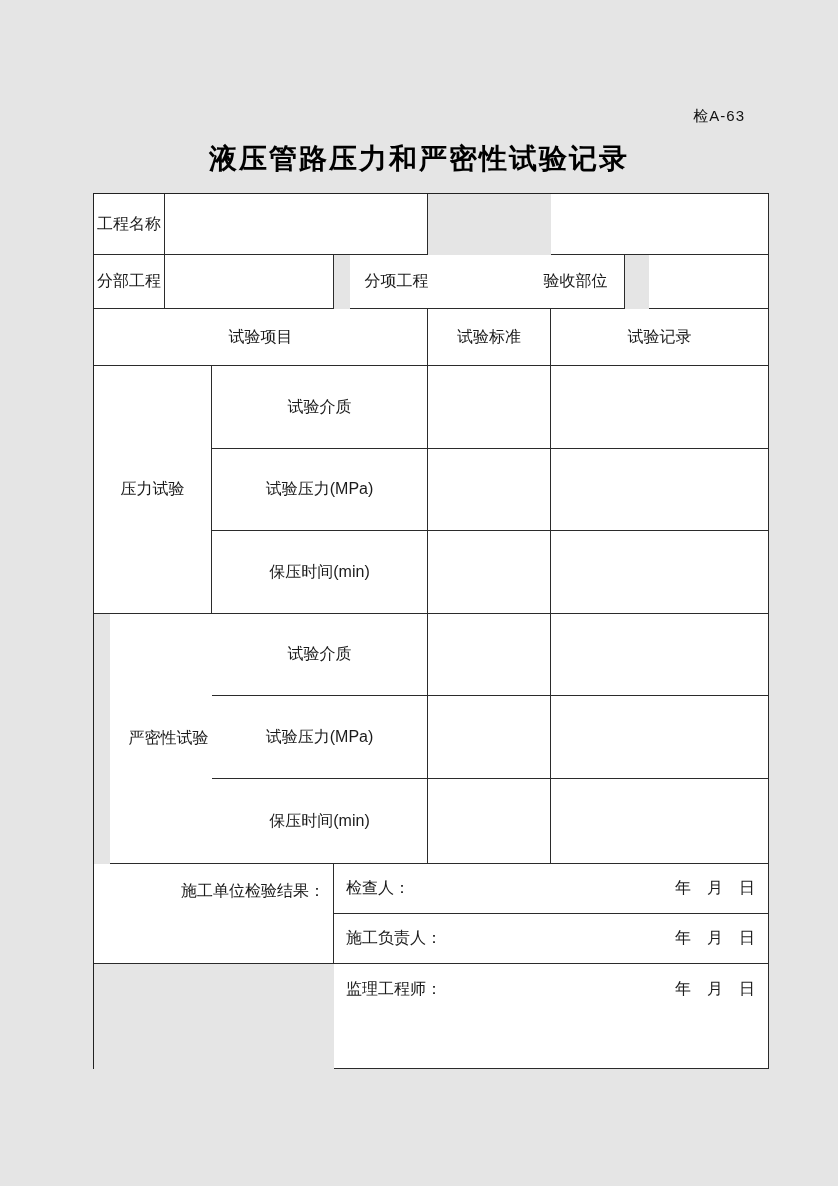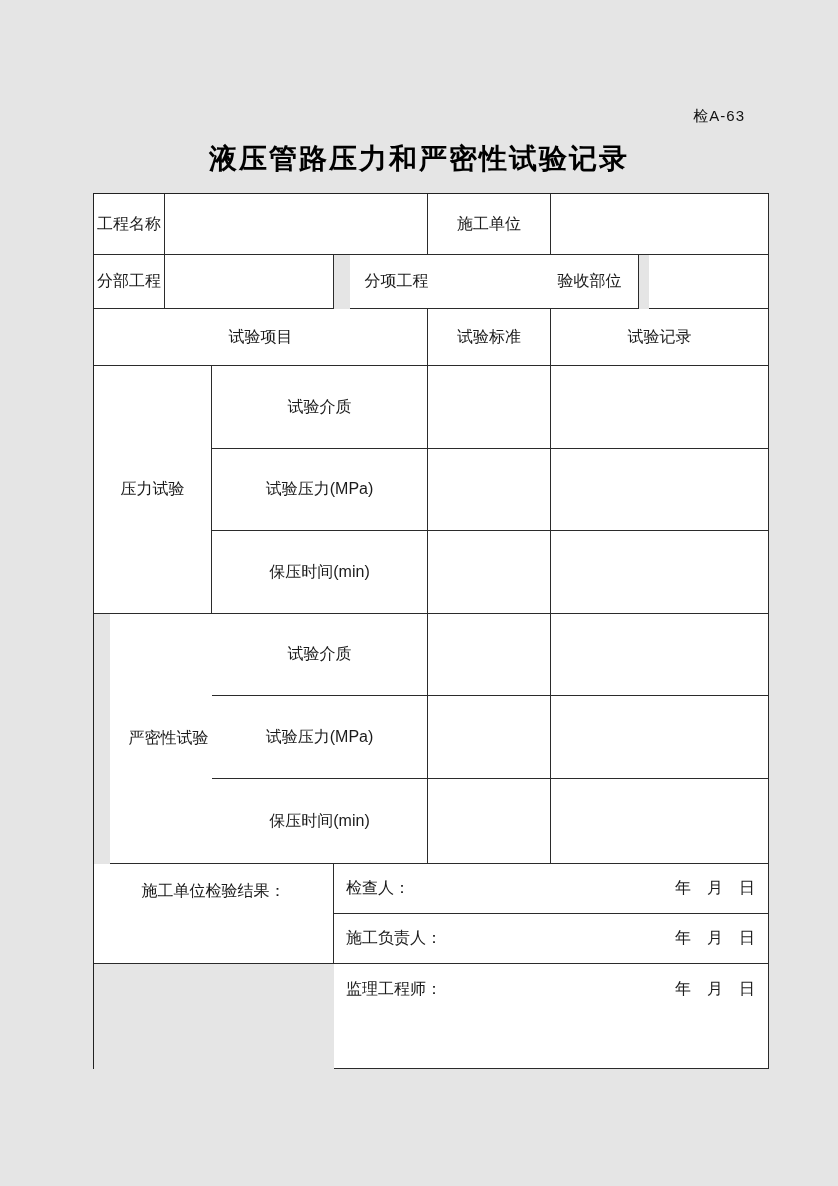--- a/index.html
+++ b/index.html
@@ -22,21 +22,21 @@
     position:absolute;left:93px;top:193px;width:675px;height:875px;
     border-top:1.5px solid #222;border-left:1.5px solid #222;
   }
   .cell{
     position:absolute;box-sizing:border-box;
     border-right:1.5px solid #2b2b2b;border-bottom:1.5px solid #2b2b2b;
     display:flex;align-items:center;justify-content:center;
     font-size:16px;line-height:1.4;background:#fff;color:#1a1a1a;
   }
   .cell.top-left{
-    align-items:flex-start;justify-content:center;
+    align-items:flex-start;justify-content:flex-end;
     padding:16px 8px 0 8px;
   }
   .cell.between{
     justify-content:space-between;
     padding:0 13px 0 12px;
   }
   .cell.col-between{
     flex-direction:row;align-items:stretch;justify-content:space-between;
     padding:14px 13px 20px 12px;
   }
@@ -47,28 +47,27 @@
 
 <div class="page">
 
   <div class="doc-code">检A-63</div>
   <div class="doc-title">液压管路压力和严密性试验记录</div>
 
   <div class="form-table">
 
     <div class="cell" style="left:0;top:0;width:71px;height:61px">工程名称</div>
     <div class="cell" style="left:71px;top:0;width:263px;height:61px"></div>
-    <div class="cell" style="left:334px;top:0;width:123px;height:61px">施工单位</div>
     <div class="cell" style="left:457px;top:0;width:218px;height:61px"></div>
 
     <div class="cell" style="left:0;top:61px;width:71px;height:54px">分部工程</div>
     <div class="cell" style="left:71px;top:61px;width:169px;height:54px"></div>
     <div class="cell" style="left:256px;top:61px;width:94px;height:54px">分项工程</div>
     <div class="cell" style="left:334px;top:61px;width:123px;height:54px"></div>
-    <div class="cell" style="left:447px;top:61px;width:98px;height:54px">验收部位</div>
+    <div class="cell" style="left:433px;top:61px;width:98px;height:54px">验收部位</div>
     <div class="cell" style="left:555px;top:61px;width:120px;height:54px"></div>
 
     <div class="cell" style="left:334px;top:115px;width:123px;height:57px">试验标准</div>
     <div class="cell" style="left:0;top:115px;width:334px;height:57px">试验项目</div>
     <div class="cell" style="left:0;top:172px;width:118px;height:248px">压力试验</div>
 
     <div class="cell" style="left:457px;top:115px;width:218px;height:57px">试验记录</div>
 
     <div class="cell" style="left:118px;top:172px;width:216px;height:83px">试验介质</div>
     <div class="cell" style="left:334px;top:172px;width:123px;height:83px"></div>

